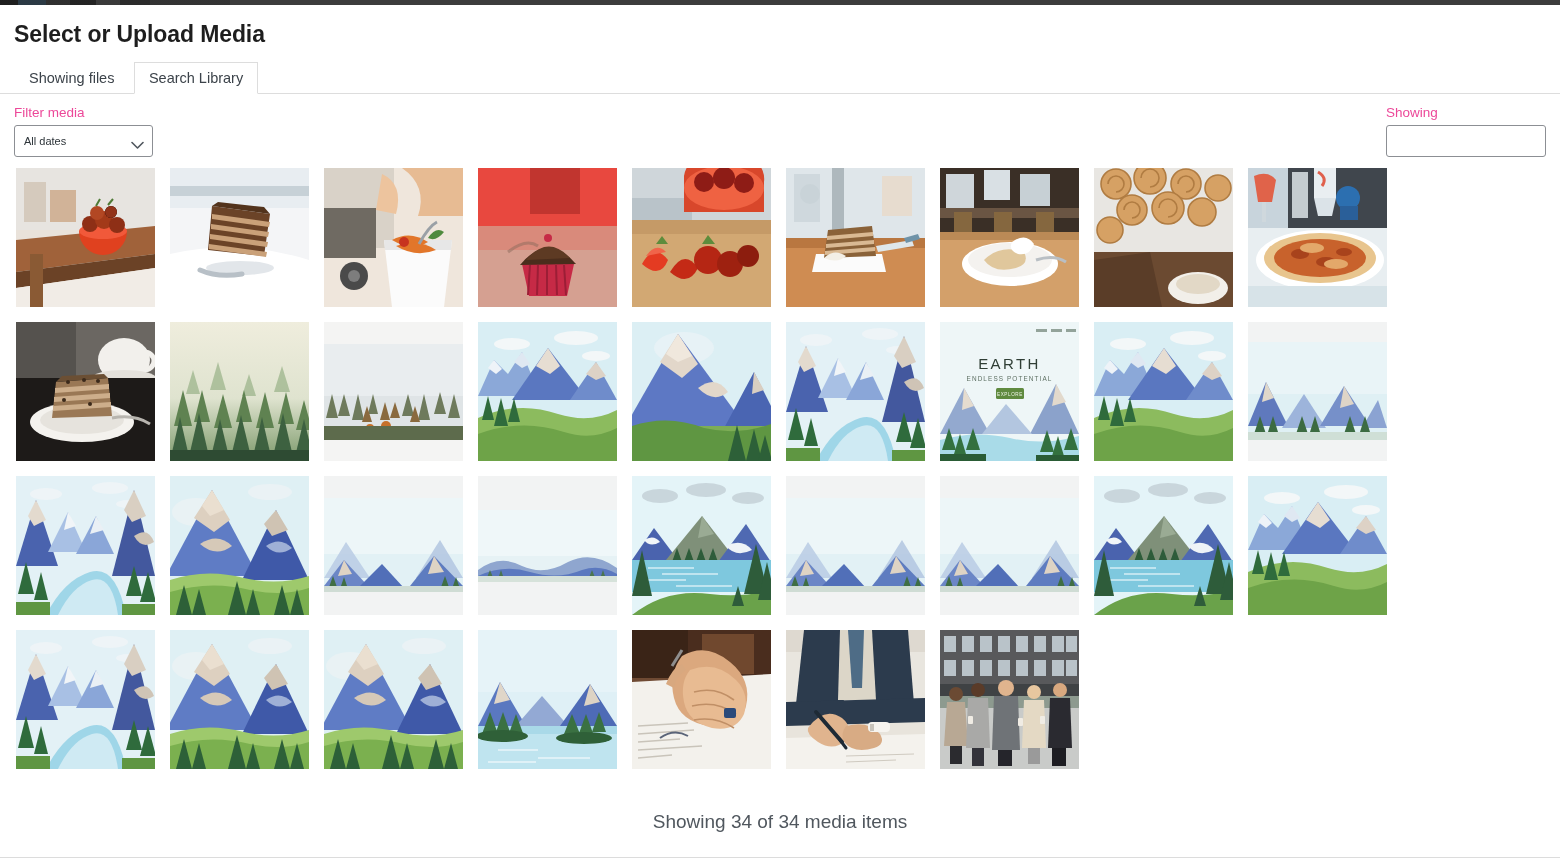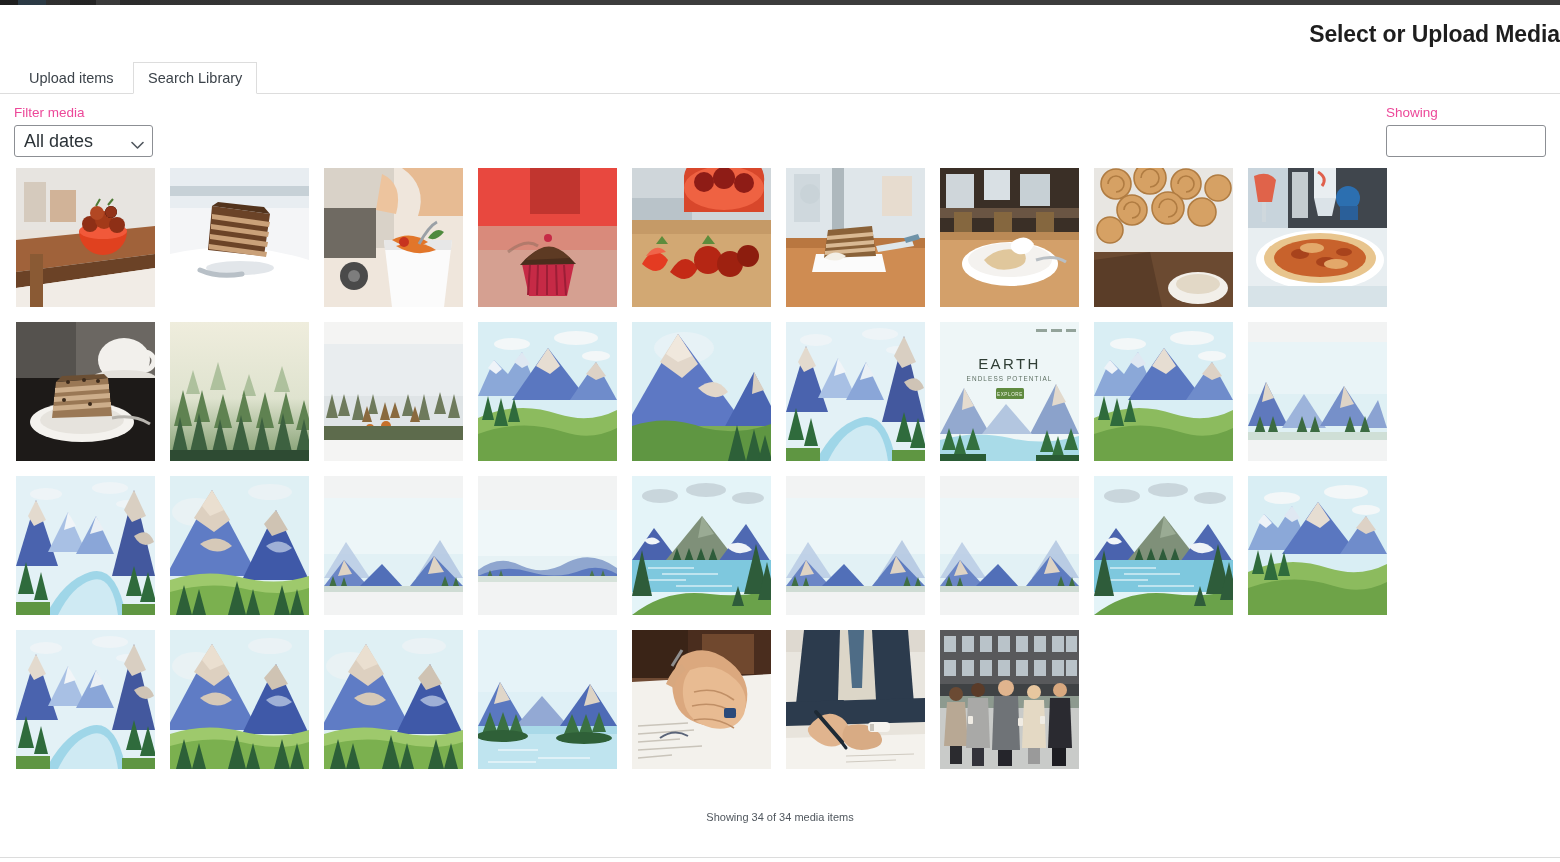--- a/index.html
+++ b/index.html
@@ -28,21 +28,20 @@
     background: #fff;
     border-bottom: 1px solid #dcdcdc;
   }
   .title {
     margin: 0;
     padding: 16px 0 0 14px;
     font-size: 23px;
     font-weight: bold;
     letter-spacing: -0.1px;
     color: #1e1e1e;
-    text-align: right;
   }
   .tabbar {
     position: relative;
     margin-top: 14px;
     height: 32px;
     border-bottom: 1px solid #dddddd;
     padding-left: 14px;
   }
   .tab {
     position: relative;
@@ -81,21 +80,21 @@
   .selectwrap {
     position: relative;
     display: inline-block;
     width: 139px;
   }
   select.datefilter {
     -webkit-appearance: none;
     appearance: none;
     width: 139px; height: 32px;
     padding: 0 26px 0 9px;
-    font-size: 18px;
+    font-size: 11px;
     font-family: "Liberation Sans", sans-serif;
     color: #2c3338;
     background: #fff;
     border: 1px solid #8c8f94;
     border-radius: 3px;
     cursor: pointer;
   }
   .chev {
     position: absolute; right: 9px; top: 11px;
     pointer-events: none;
@@ -123,38 +122,38 @@
     overflow: hidden;
     cursor: pointer;
     position: relative;
   }
   .cell svg { display: block; width: 139px; height: 139px; }
   .status {
     position: absolute;
     left: 0; top: 806px;
     width: 1560px;
     text-align: center;
-    font-size: 11px;
+    font-size: 19px;
     color: #50575e;
   }
   .clearfix::after { content: ""; display: block; clear: both; }
 </style>
 </head>
 <body>
 
 <div class="topstrip">
   <div class="topstrip-tabs"></div>
 </div>
 
 <div class="modal">
 
   <h1 class="title">Select or Upload Media</h1>
 
   <div class="tabbar">
-    <div class="tab">Upload items</div>
+    <div class="tab">Showing files</div>
     <div class="tab active">Search Library</div>
   </div>
 
   <div class="filterbar">
     <div class="filter-left">
       <span class="fieldlabel">Filter media</span>
       <span class="selectwrap">
         <select class="datefilter">
           <option>All dates</option>
         </select>

